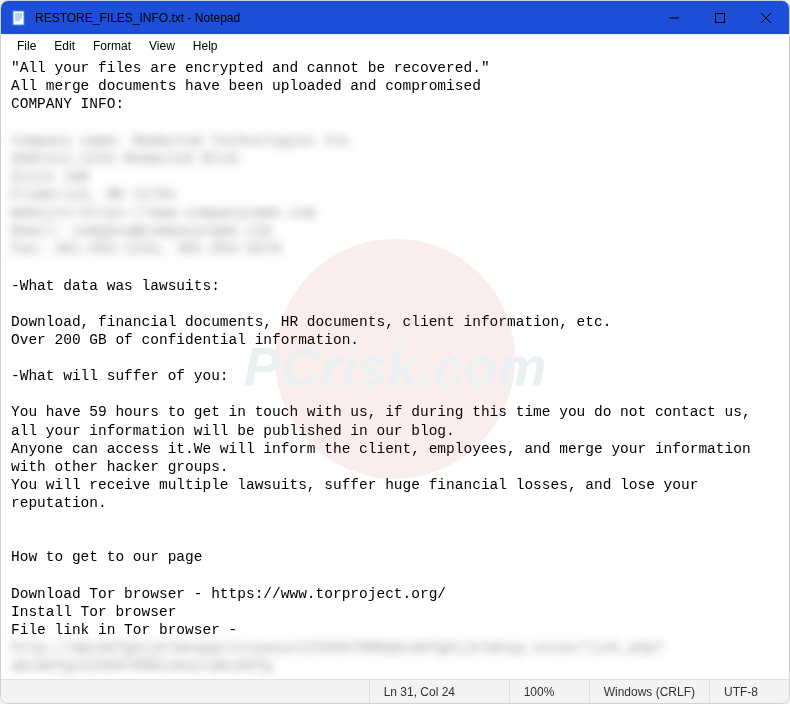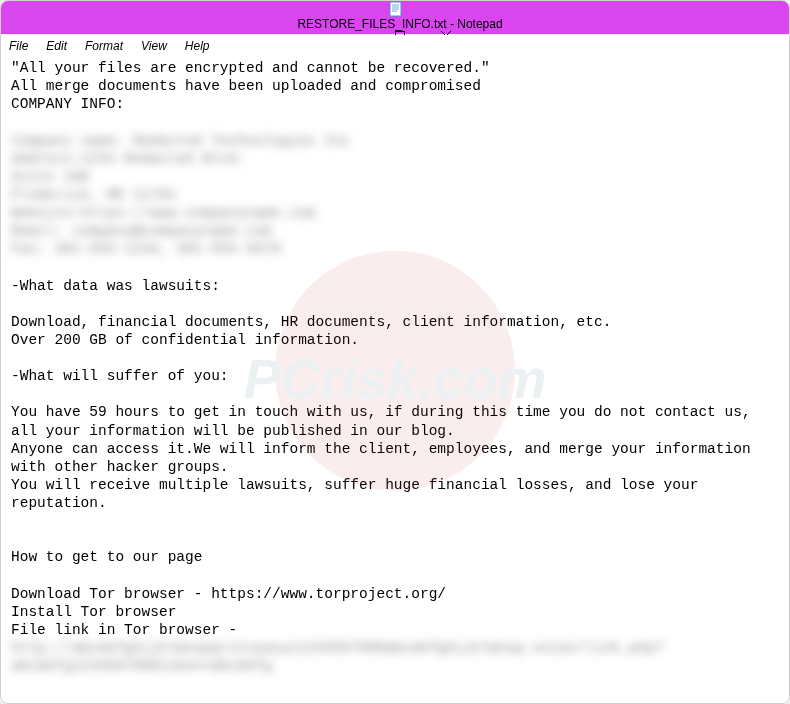--- a/index.html
+++ b/index.html
@@ -21,26 +21,25 @@
       background: #ffffff;
       border: 1px solid #d0d0d0;
       border-radius: 8px;
       overflow: hidden;
       display: flex;
       flex-direction: column;
       position: relative;
     }
     .titlebar {
       height: 34px;
-      background: #d946ef;
+      background: #1d4ed8;
       display: flex;
       align-items: center;
       padding-left: 10px;
       border-bottom: 1px solid #f0f0f0;
-      flex-direction: column;
     }
     .titlebar-icon {
       width: 16px;
       height: 16px;
       margin-right: 8px;
       display: flex;
       align-items: center;
       justify-content: center;
     }
     .titlebar-title {
@@ -59,23 +58,23 @@
       align-items: center;
       justify-content: center;
       color: #000;
       font-size: 10px;
     }
     .menubar {
       height: 22px;
       background: #ffffff;
       display: flex;
       align-items: center;
+      padding-left: 8px;
       gap: 2px;
       font-size: 12px;
-      font-style: italic;
     }
     .menu-item {
       padding: 2px 8px;
       cursor: default;
     }
     .content {
       flex: 1;
       background: #ffffff;
       padding: 2px 10px;
       font-family: Consolas, "Courier New", monospace;
@@ -222,14 +221,21 @@
 <span class="blurred">http://abcdefghijklmnopqrstuvwxyz1234567890abcdefghijklmnop.onion/link.php?
 abcdefg1234567890token=abcdefg</span>
 
 
     <div class="watermark">
       <div class="watermark-circle"></div>
       <div class="watermark-text">PCrisk.com</div>
     </div>
   </div>
 
+  <div class="statusbar">
+    <div class="status-spacer"></div>
+    <div class="status-cell pos">Ln 31, Col 24</div>
+    <div class="status-cell">100%</div>
+    <div class="status-cell">Windows (CRLF)</div>
+    <div class="status-cell">UTF-8</div>
+  </div>
 
 </div>
 
 </body></html>

